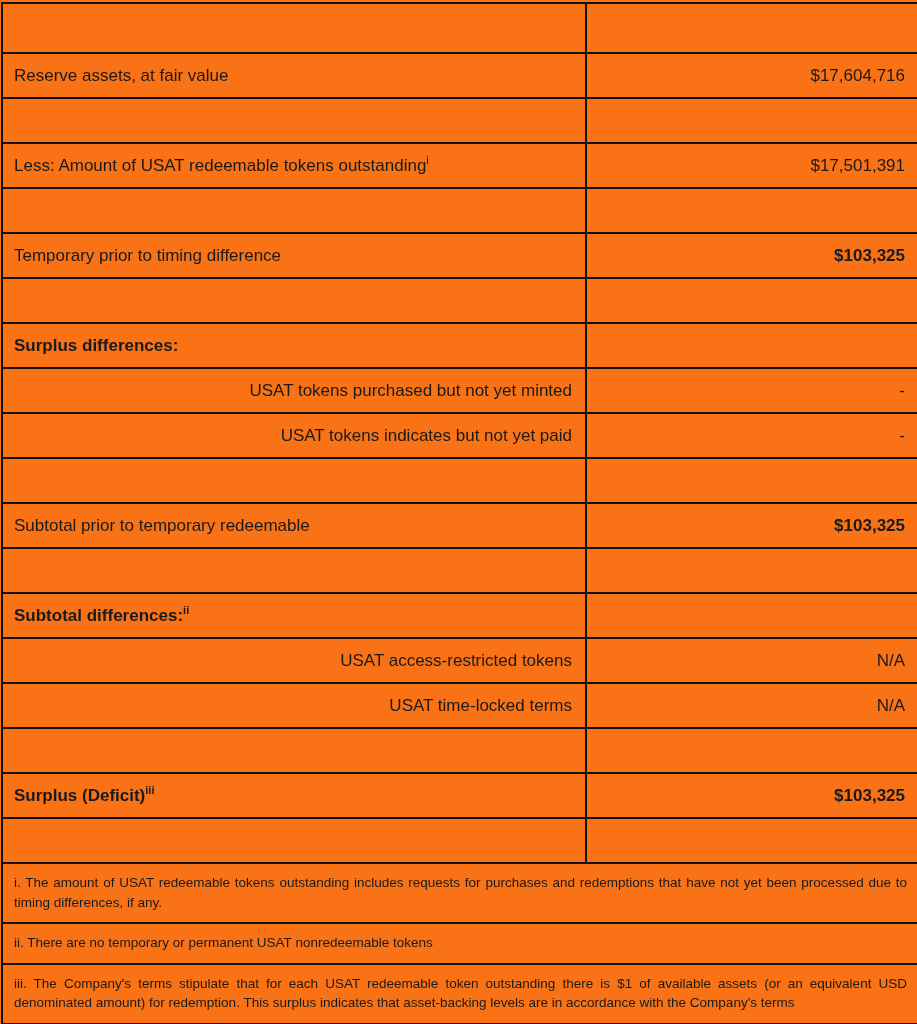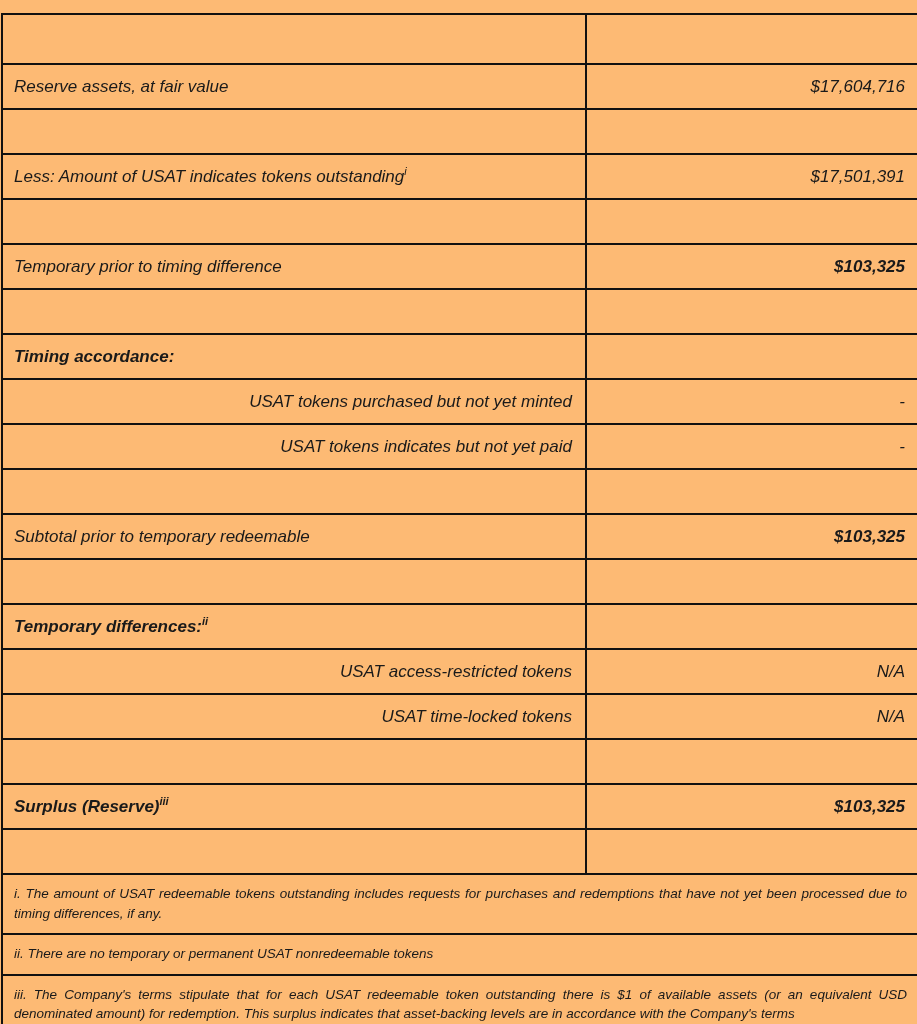--- a/index.html
+++ b/index.html
@@ -4,23 +4,22 @@
 <style>
   * { box-sizing: border-box; margin: 0; padding: 0; }
   html, body {
     width: 917px;
     background: #ffffff;
     font-family: "Liberation Sans", "DejaVu Sans", sans-serif;
   }
   .sheet {
     width: 917px;
     height: 1024px;
-    padding-top: 13px;
-    background: #fdba74;
-    font-style: italic;
+    padding-top: 2px;
+    background: #f97316;
   }
   table.attestation {
     width: 915px;
     margin-left: 1px;
     border-collapse: collapse;
     table-layout: fixed;
   }
   td {
     border: 2px solid #111111;
     color: #1a1a1a;
@@ -77,41 +76,41 @@
         <td class="row-label"><span>Reserve assets, at fair value</span></td>
         <td class="row-value">$17,604,716</td>
       </tr>
 
       <tr class="data-row">
         <td class="row-label"></td>
         <td class="row-value"></td>
       </tr>
 
       <tr class="data-row">
-        <td class="row-label"><span>Less: Amount of USAT indicates tokens outstanding</span><sup class="fn-ref">i</sup></td>
+        <td class="row-label"><span>Less: Amount of USAT redeemable tokens outstanding</span><sup class="fn-ref">i</sup></td>
         <td class="row-value">$17,501,391</td>
       </tr>
 
       <tr class="data-row">
         <td class="row-label"></td>
         <td class="row-value"></td>
       </tr>
 
       <tr class="data-row">
         <td class="row-label"><span>Temporary prior to timing difference</span></td>
         <td class="row-value bold">$103,325</td>
       </tr>
 
       <tr class="data-row">
         <td class="row-label"></td>
         <td class="row-value"></td>
       </tr>
 
       <tr class="data-row">
-        <td class="row-label bold"><span>Timing accordance:</span></td>
+        <td class="row-label bold"><span>Surplus differences:</span></td>
         <td class="row-value"></td>
       </tr>
 
       <tr class="data-row">
         <td class="row-label indent"><span>USAT tokens purchased but not yet minted</span></td>
         <td class="row-value">-</td>
       </tr>
 
       <tr class="data-row">
         <td class="row-label indent"><span>USAT tokens indicates but not yet paid</span></td>
@@ -127,41 +126,41 @@
         <td class="row-label"><span>Subtotal prior to temporary redeemable</span></td>
         <td class="row-value bold">$103,325</td>
       </tr>
 
       <tr class="data-row">
         <td class="row-label"></td>
         <td class="row-value"></td>
       </tr>
 
       <tr class="data-row">
-        <td class="row-label bold"><span>Temporary differences:</span><sup class="fn-ref">ii</sup></td>
+        <td class="row-label bold"><span>Subtotal differences:</span><sup class="fn-ref">ii</sup></td>
         <td class="row-value"></td>
       </tr>
 
       <tr class="data-row">
         <td class="row-label indent"><span>USAT access-restricted tokens</span></td>
         <td class="row-value">N/A</td>
       </tr>
 
       <tr class="data-row">
-        <td class="row-label indent"><span>USAT time-locked tokens</span></td>
+        <td class="row-label indent"><span>USAT time-locked terms</span></td>
         <td class="row-value">N/A</td>
       </tr>
 
       <tr class="data-row">
         <td class="row-label"></td>
         <td class="row-value"></td>
       </tr>
 
       <tr class="data-row">
-        <td class="row-label bold"><span>Surplus (Reserve)</span><sup class="fn-ref">iii</sup></td>
+        <td class="row-label bold"><span>Surplus (Deficit)</span><sup class="fn-ref">iii</sup></td>
         <td class="row-value bold">$103,325</td>
       </tr>
 
       <tr class="data-row">
         <td class="row-label"></td>
         <td class="row-value"></td>
       </tr>
 
       <tr class="fn-row fn-tall">
         <td colspan="2">i. The amount of USAT redeemable tokens outstanding includes requests for purchases and redemptions that have not yet been processed due to timing differences, if any.</td>

